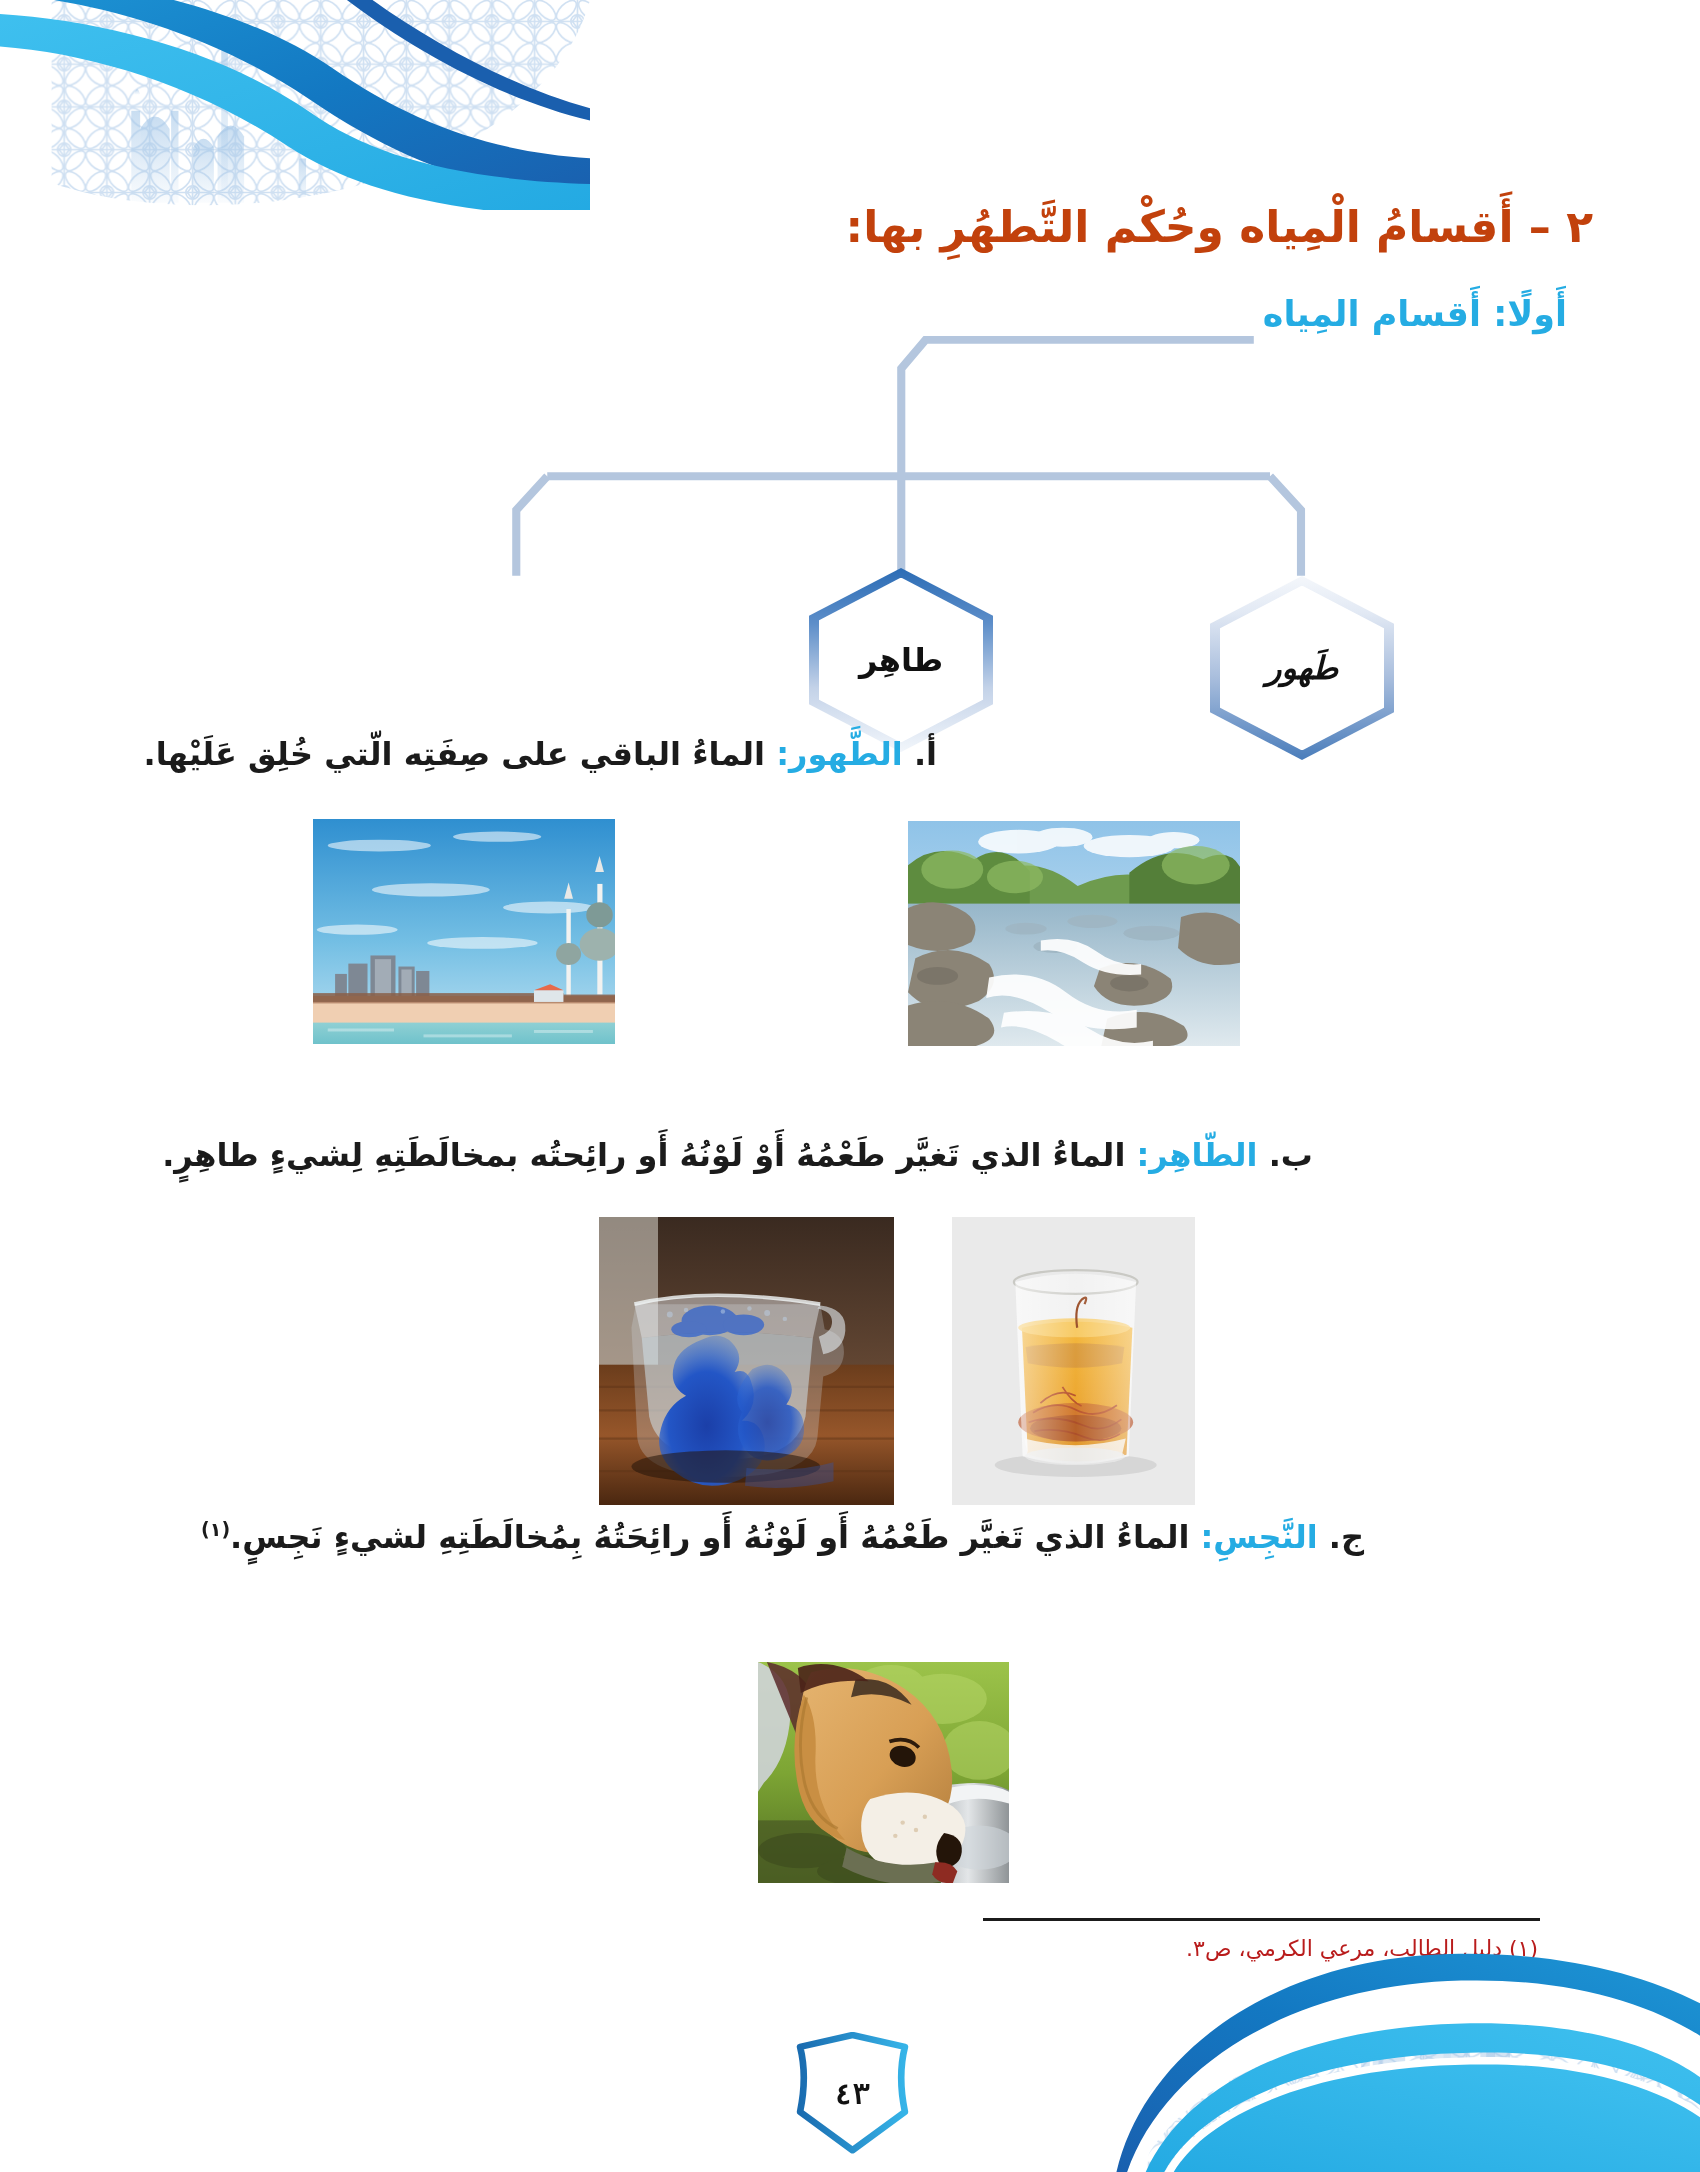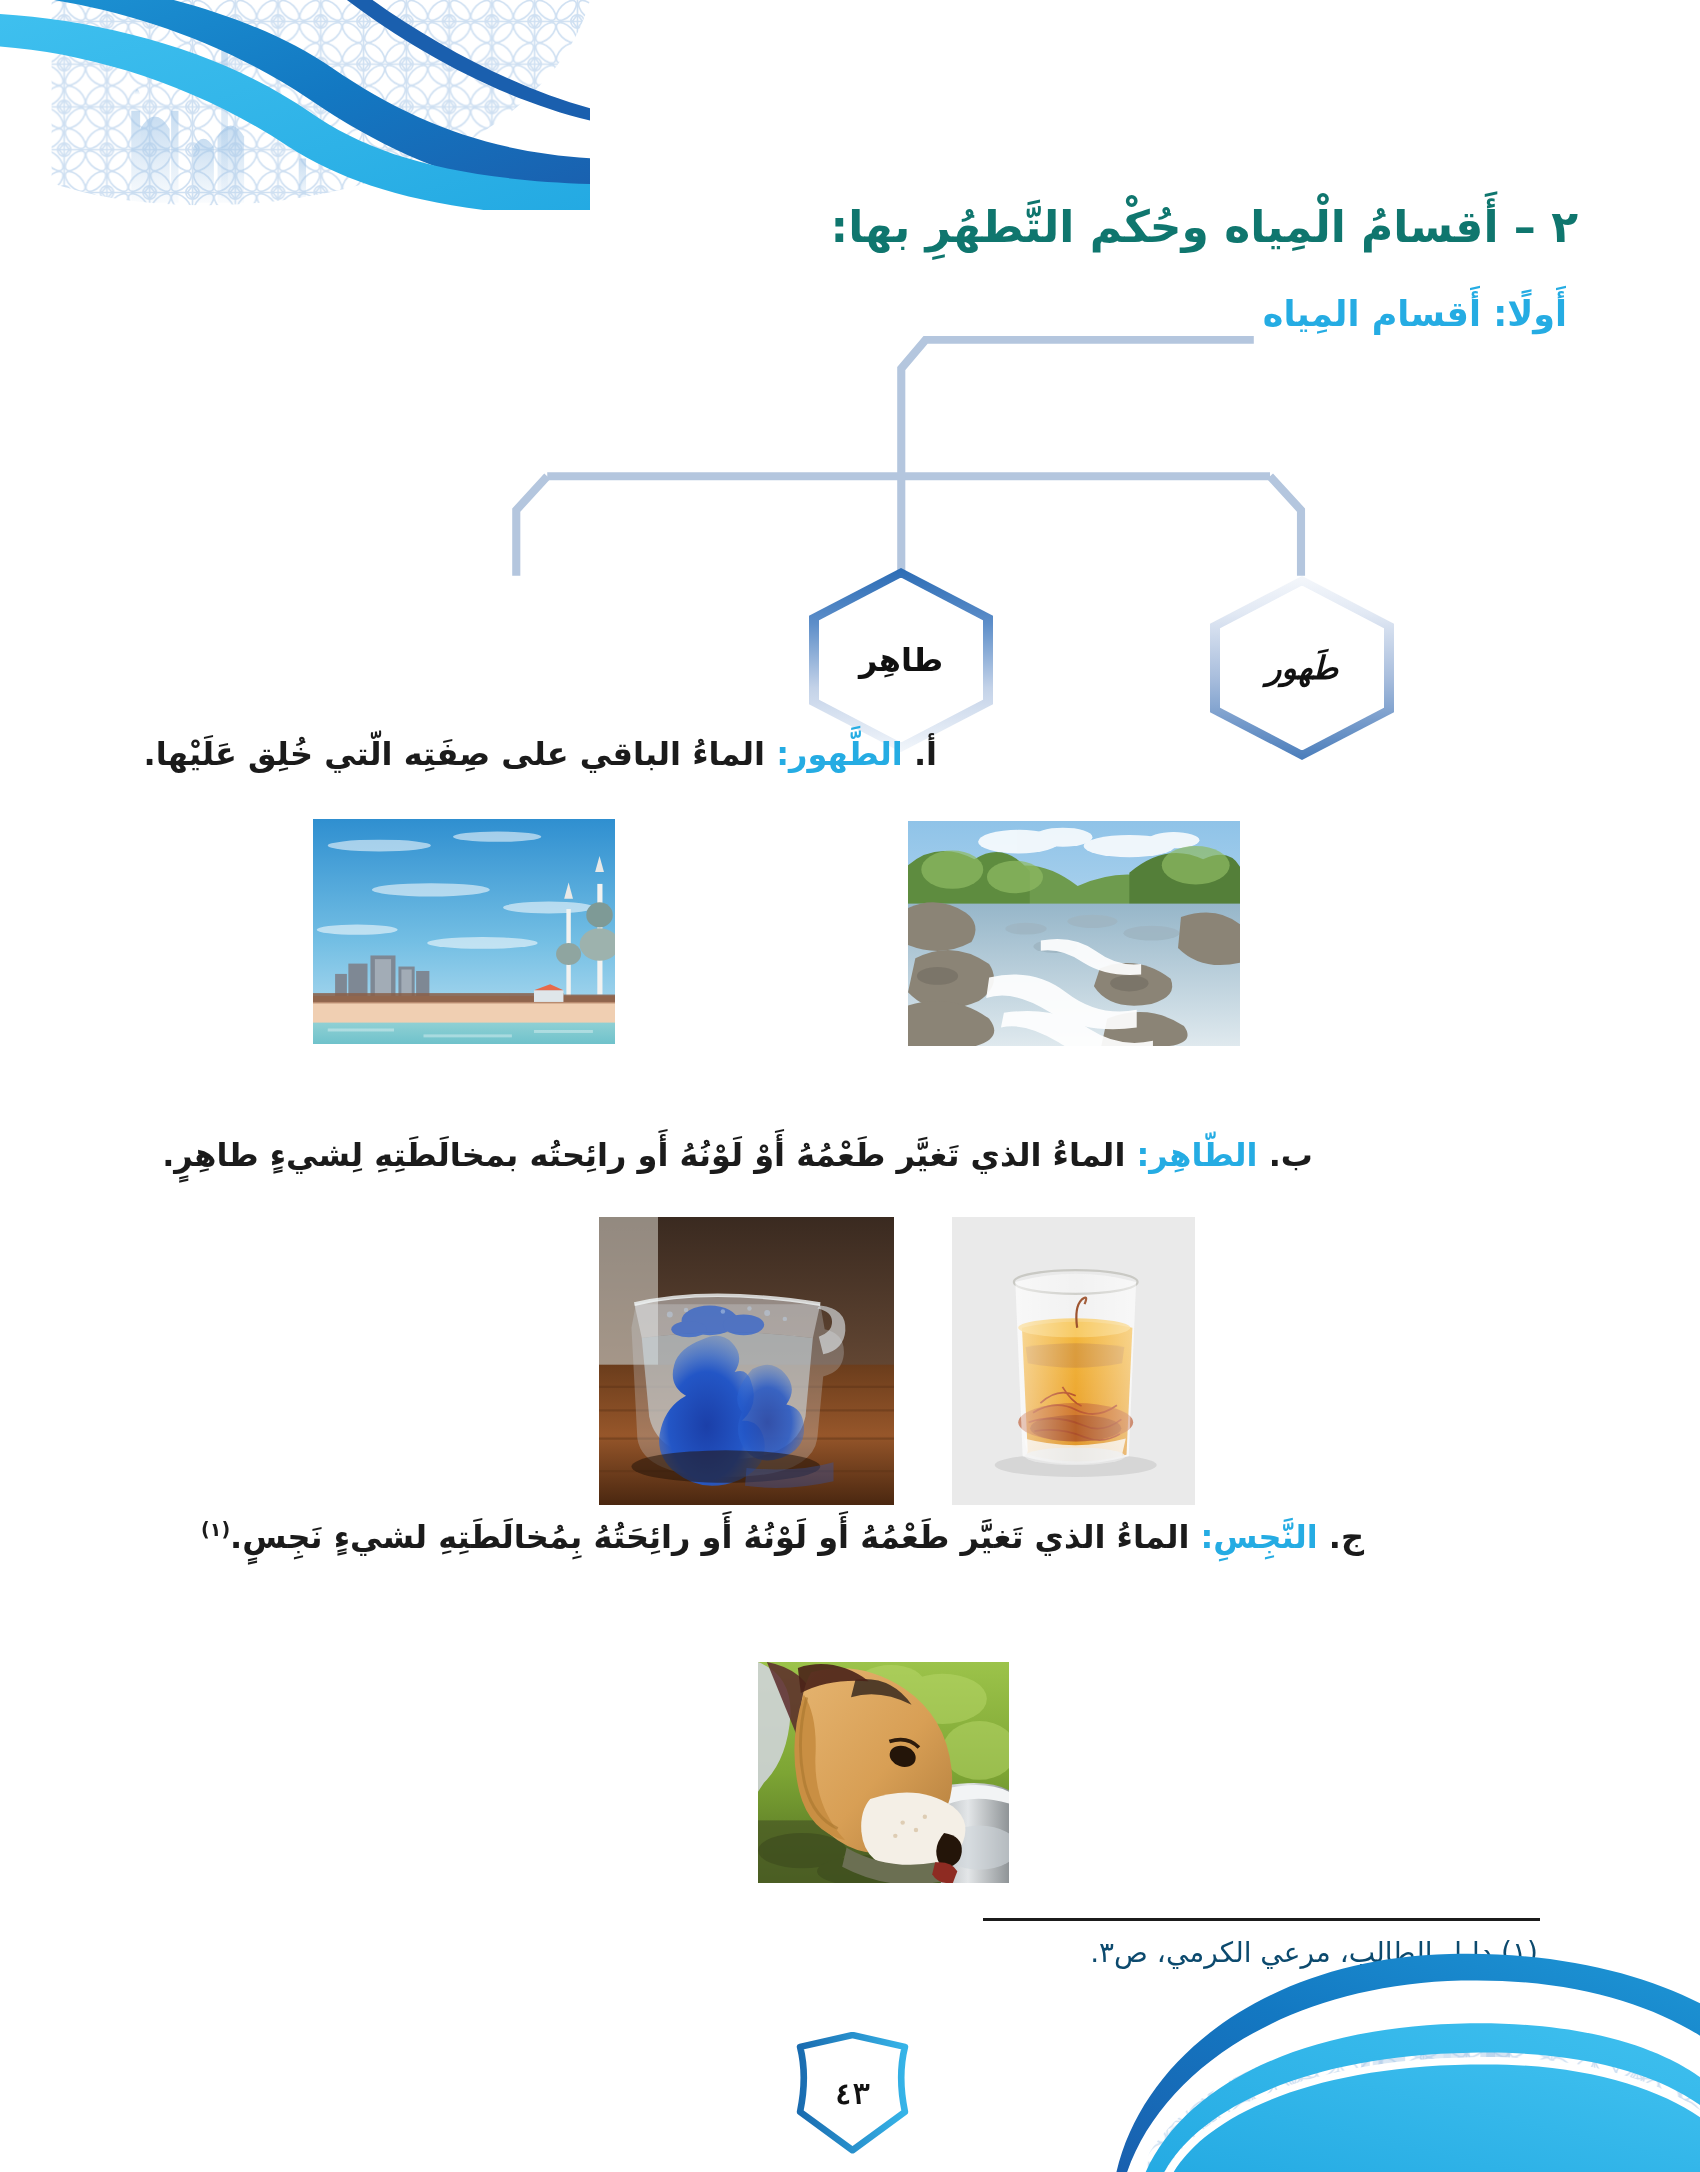--- a/index.html
+++ b/index.html
@@ -9,22 +9,22 @@
   }
   .page{position:absolute;inset:0;background:#fff;overflow:hidden;}
 
   
   .corner{position:absolute;pointer-events:none;}
   .corner-tl{top:0;left:0;width:590px;height:210px;}
   .corner-br{bottom:0;right:0;width:597px;height:243px;}
 
   
   .title-main{
-    position:absolute;top:201px;right:122px;
-    font-size:44px;font-weight:bold;color:#0f766e;
+    position:absolute;top:201px;right:107px;
+    font-size:44px;font-weight:bold;color:#c2410c;
     letter-spacing:0;white-space:nowrap;direction:rtl;
   }
   .title-sub{
     position:absolute;top:294px;right:133px;
     font-size:35px;font-weight:bold;color:#25ace3;
     white-space:nowrap;direction:rtl;
   }
 
   
   .diagram{position:absolute;top:336px;left:0;width:1700px;height:369px;}
@@ -55,21 +55,21 @@
   .sup{font-size:19px;vertical-align:super;}
 
   
   .photo{position:absolute;overflow:hidden;background:#ddd;}
   .photo > svg{display:block;width:100%;height:100%;}
 
   
   .fn-rule{position:absolute;left:983px;top:1918px;width:557px;height:3px;background:#1b1b1b;}
   .fn-text{
     position:absolute;top:1936px;right:162px;direction:rtl;text-align:right;
-    font-size:28px;color:#0c4a6e;white-space:nowrap;
+    font-size:22px;color:#b91c1c;white-space:nowrap;
   }
 
   
   .pagenum{position:absolute;left:775px;top:2032px;width:155px;height:122px;}
   .pagenum .num{
     position:absolute;inset:0;display:flex;align-items:center;justify-content:center;
     font-size:29px;color:#111;font-weight:bold;direction:rtl;padding-top:3px;box-sizing:border-box;font-family:Liberation Mono, monospace;
   }
 </style>
 </head>

